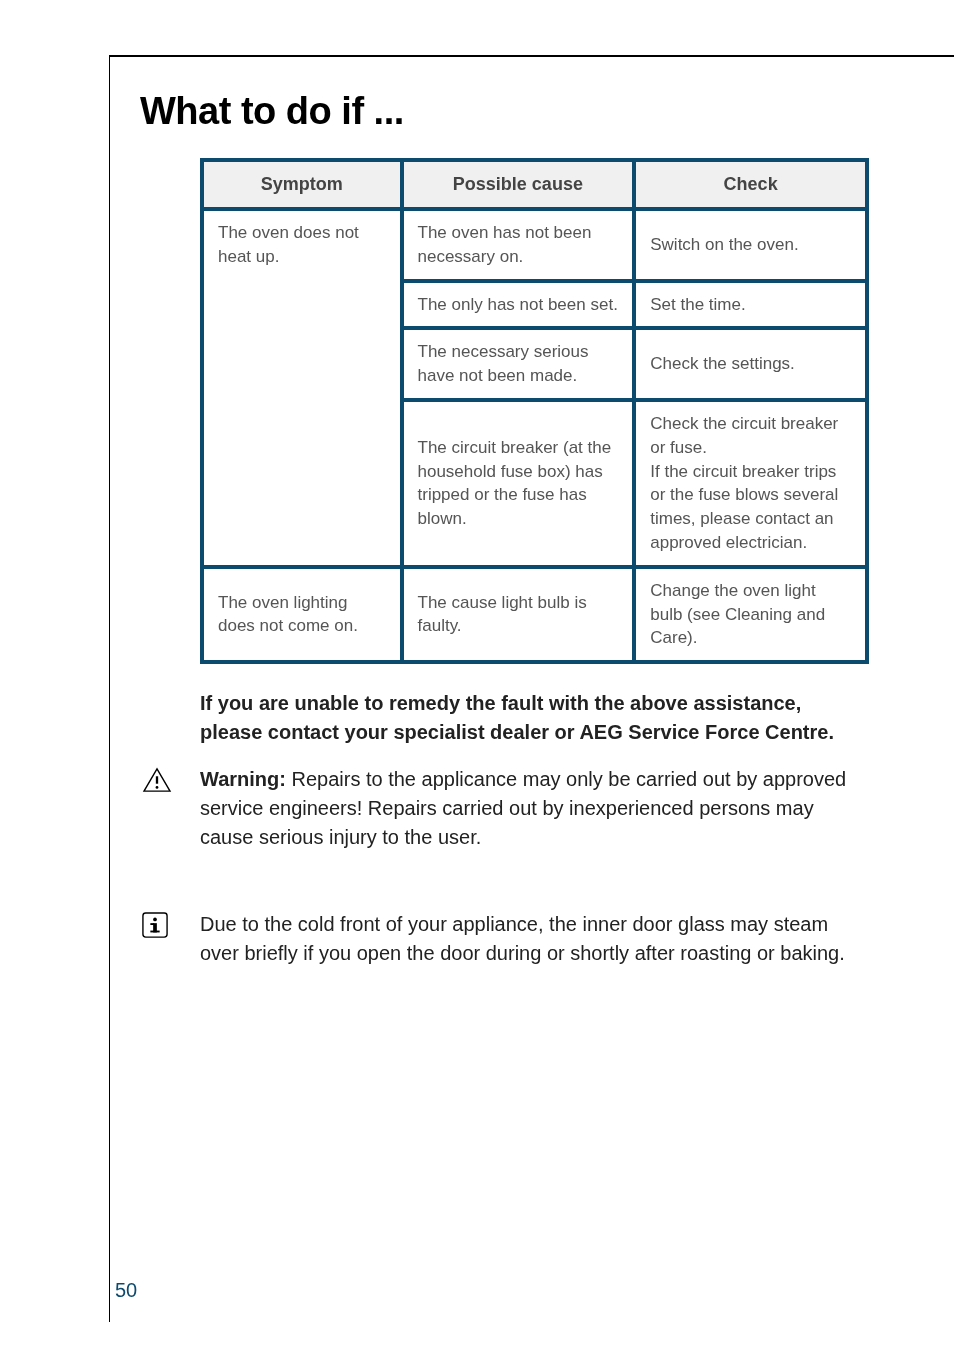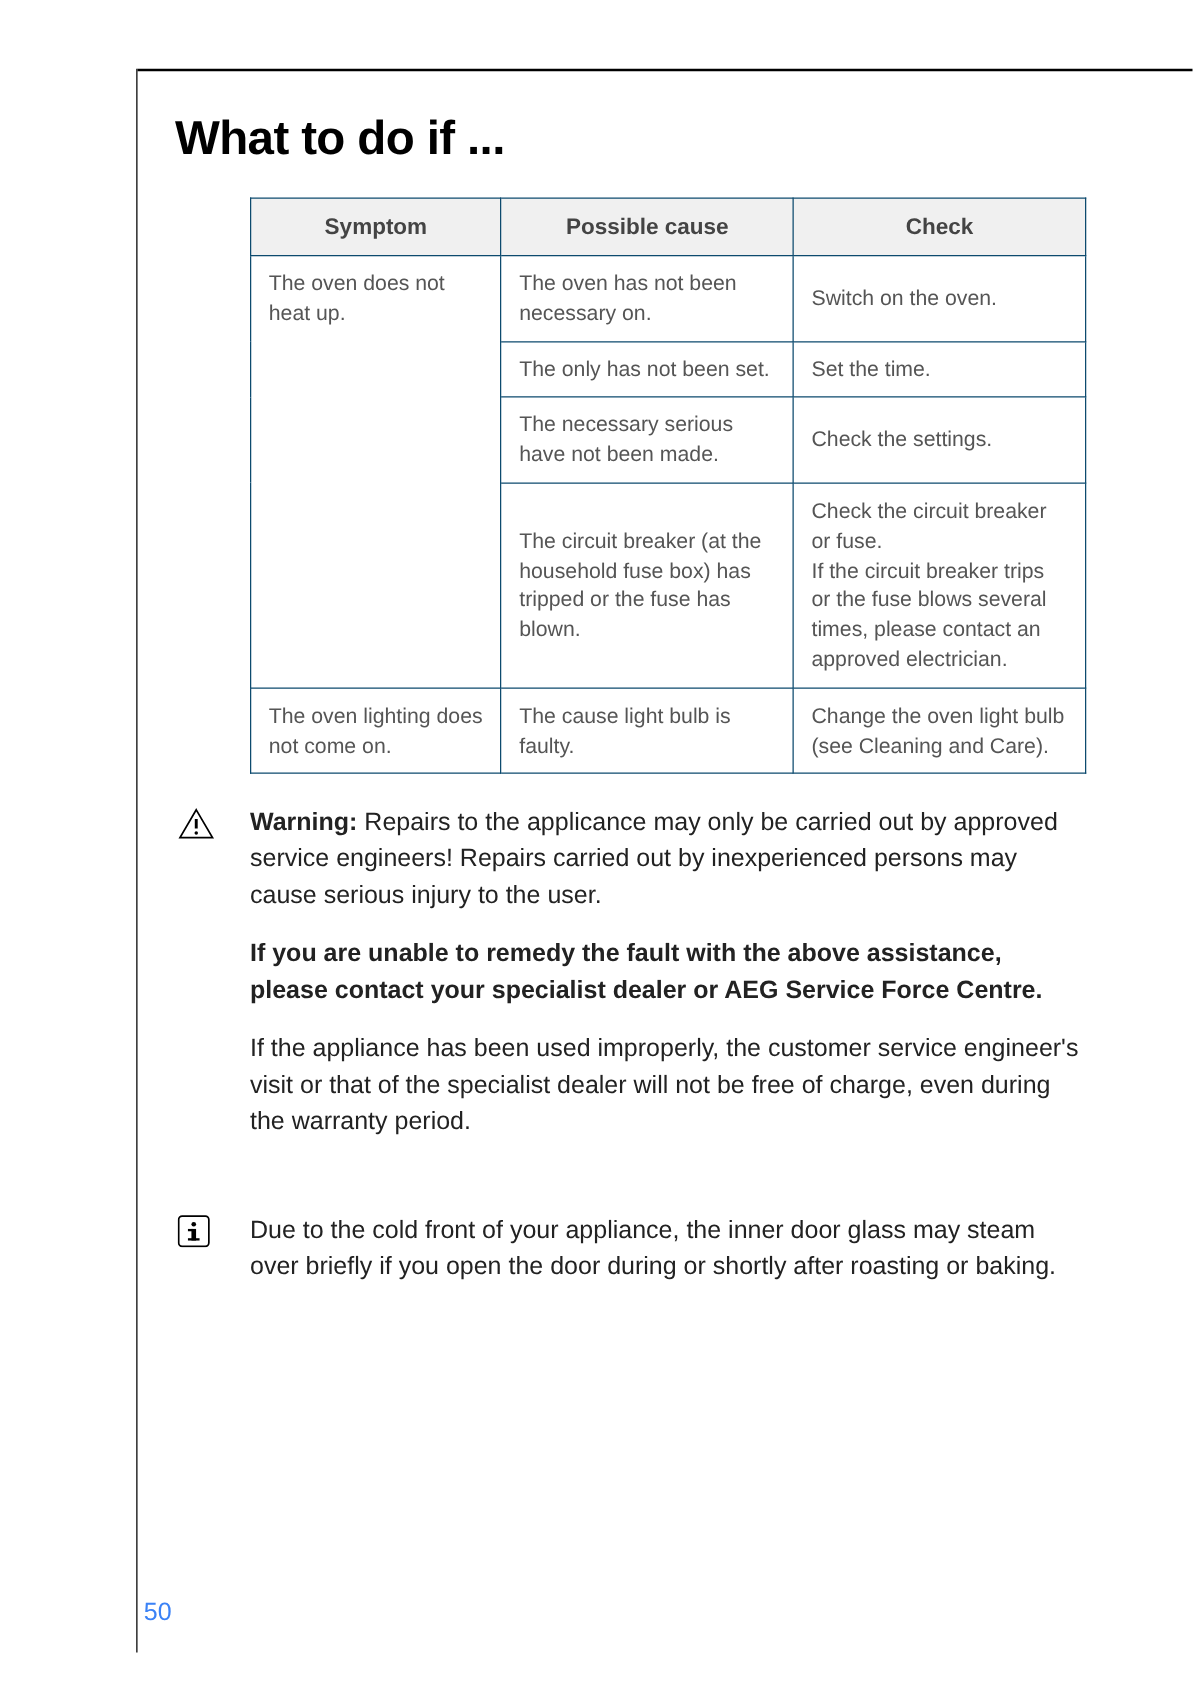--- a/index.html
+++ b/index.html
@@ -42,21 +42,21 @@
     .content-area {
       padding-left: 90px;
       padding-right: 20px;
     }
     table {
       border-collapse: collapse;
       width: 100%;
       margin-bottom: 25px;
     }
     th, td {
-      border: 1px solid #0c4a6e;
+      border: 4px solid #0c4a6e;
       padding: 10px 14px;
       vertical-align: middle;
       font-size: 17px;
       color: #555;
     }
     th {
       background: #f0f0f0;
       font-weight: bold;
       text-align: center;
       font-size: 18px;
@@ -94,21 +94,21 @@
     }
     .info-box {
       width: 26px;
       height: 26px;
     }
     .page-number {
       position: absolute;
       bottom: 20px;
       left: 5px;
       font-size: 20px;
-      color: #3b82f6;
+      color: #0c4a6e;
     }
     .spacer {
       height: 40px;
     }
   </style>
 </head>
 <body>
 
 <div class="page-frame">
   <div class="top-line"></div>
@@ -146,39 +146,36 @@
         </tr>
         <tr>
           <td>The oven lighting does not come on.</td>
           <td>The cause light bulb is faulty.</td>
           <td>Change the oven light bulb (see Cleaning and Care).</td>
         </tr>
       </tbody>
     </table>
 
     <div class="para-block">
+      <p class="para-text bold-intro">If you are unable to remedy the fault with the above assistance, please contact your specialist dealer or AEG Service Force Centre.</p>
+    </div>
+
+    <div class="para-block">
       <div class="icon-box">
         <svg class="warning-triangle" viewBox="0 0 32 28">
           <path d="M16 2 L30 26 L2 26 Z" fill="none" stroke="#000" stroke-width="1.5"></path>
           <line x1="16" y1="10" x2="16" y2="18" stroke="#000" stroke-width="2.5"></line>
           <circle cx="16" cy="22" r="1.5" fill="#000"></circle>
         </svg>
       </div>
       <p class="para-text">
         <span class="bold-intro">Warning: </span><span>Repairs to the applicance may only be carried out by approved service engineers! Repairs carried out by inexperienced persons may cause serious injury to the user.</span>
       </p>
     </div>
 
-    <div class="para-block">
-      <p class="para-text bold-intro">If you are unable to remedy the fault with the above assistance, please contact your specialist dealer or AEG Service Force Centre.</p>
-    </div>
-
-    <div class="para-block">
-      <p class="para-text">If the appliance has been used improperly, the customer service engineer's visit or that of the specialist dealer will not be free of charge, even during the warranty period.</p>
-    </div>
 
     <div class="spacer"></div>
 
     <div class="para-block">
       <div class="icon-box">
         <svg class="info-box" viewBox="0 0 28 28">
           <rect x="1" y="1" width="26" height="26" rx="3" fill="none" stroke="#000" stroke-width="1.5"></rect>
           <circle cx="14" cy="8" r="2" fill="#000"></circle>
           <rect x="12" y="12" width="4" height="10" fill="#000"></rect>
           <rect x="9" y="12" width="4" height="2" fill="#000"></rect>

